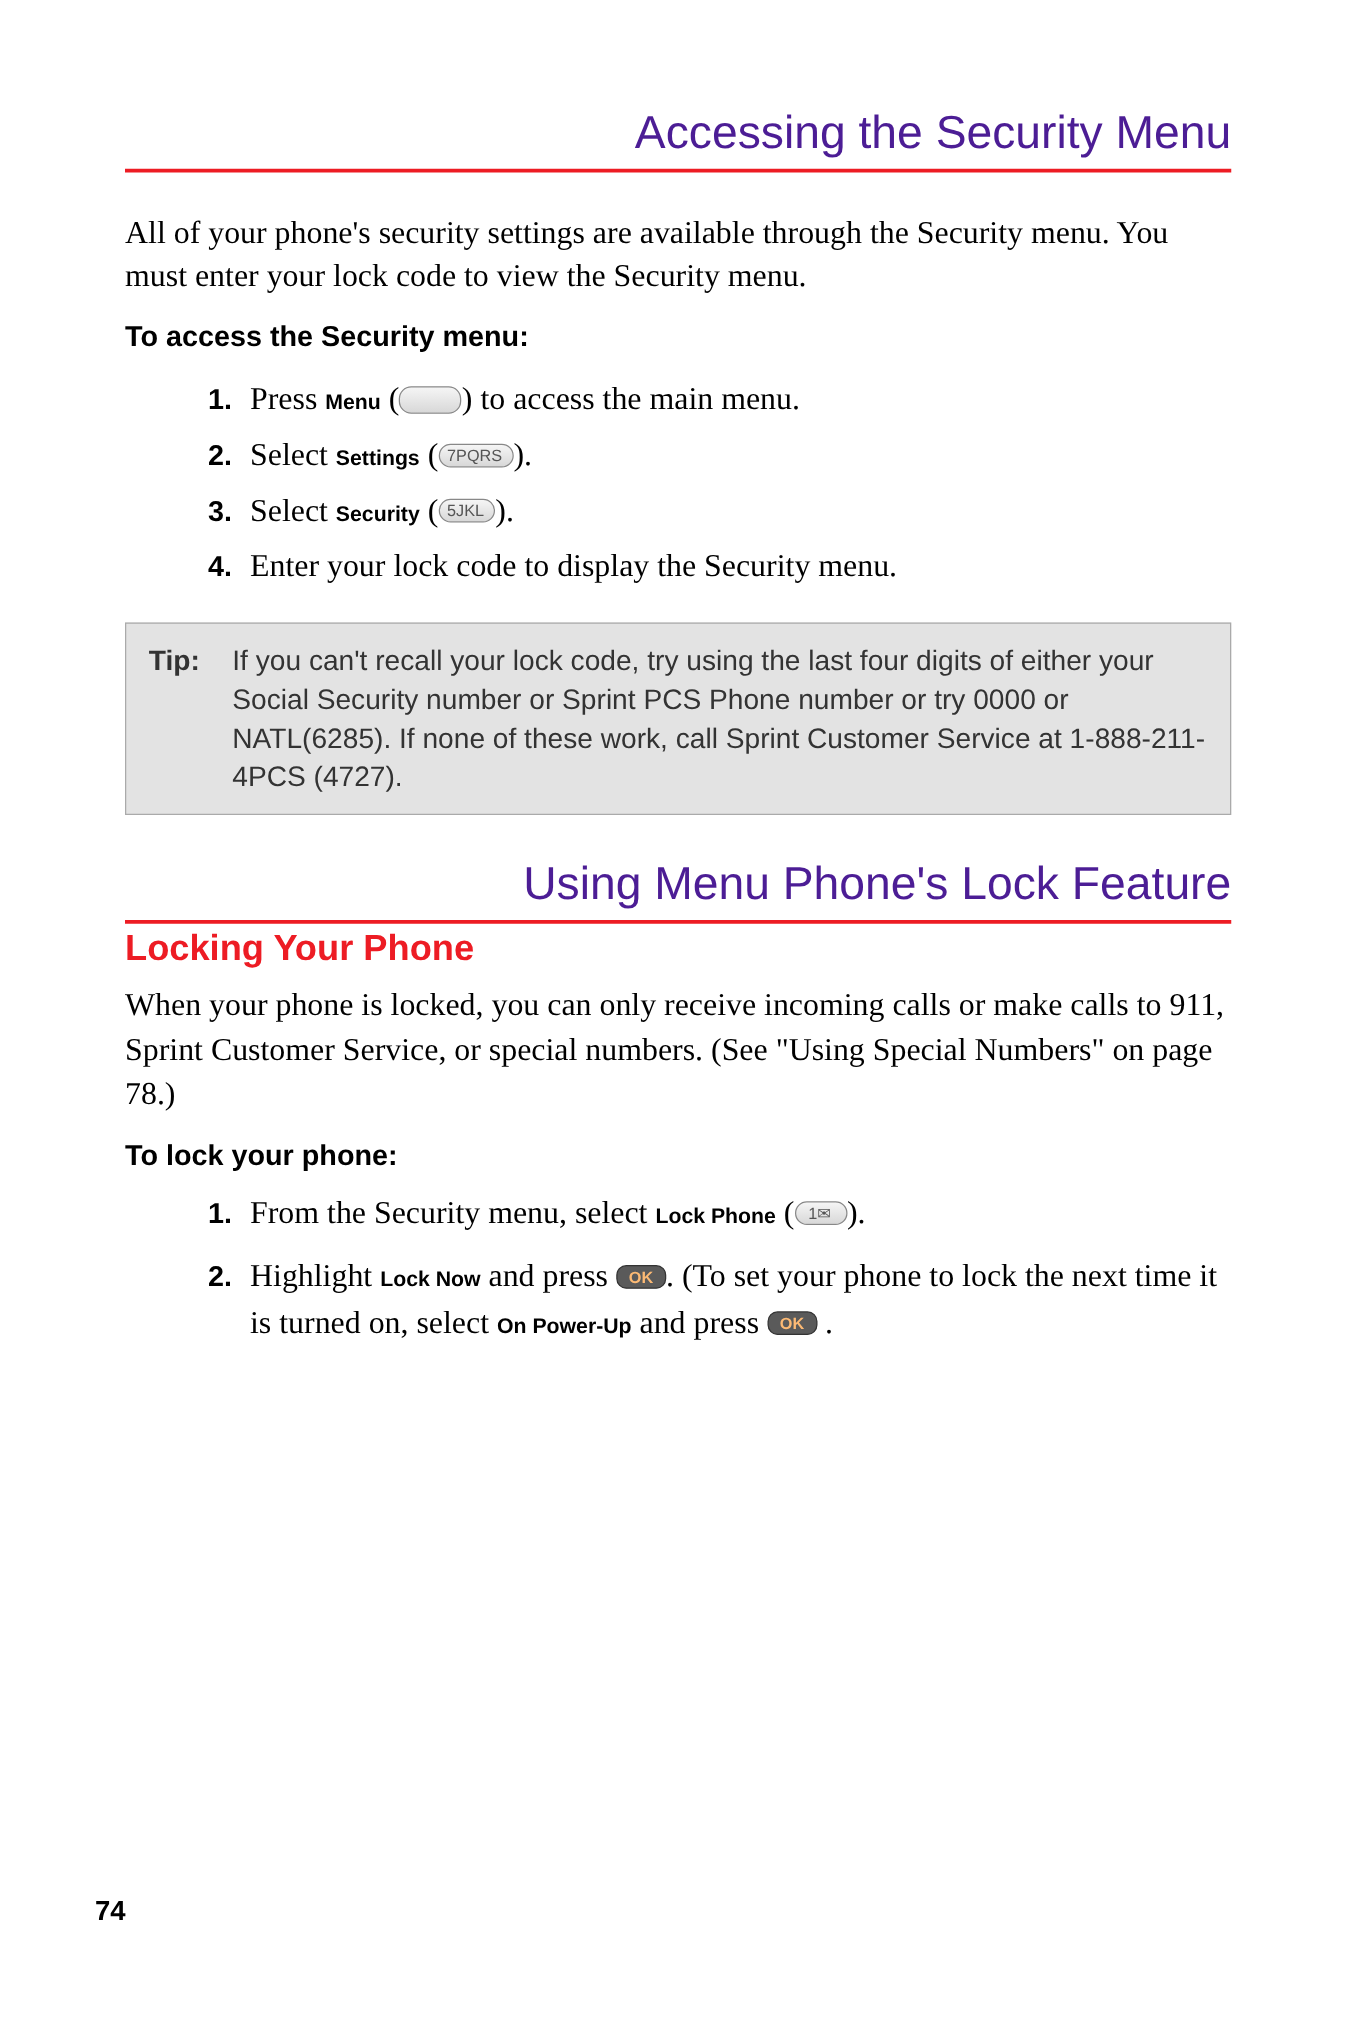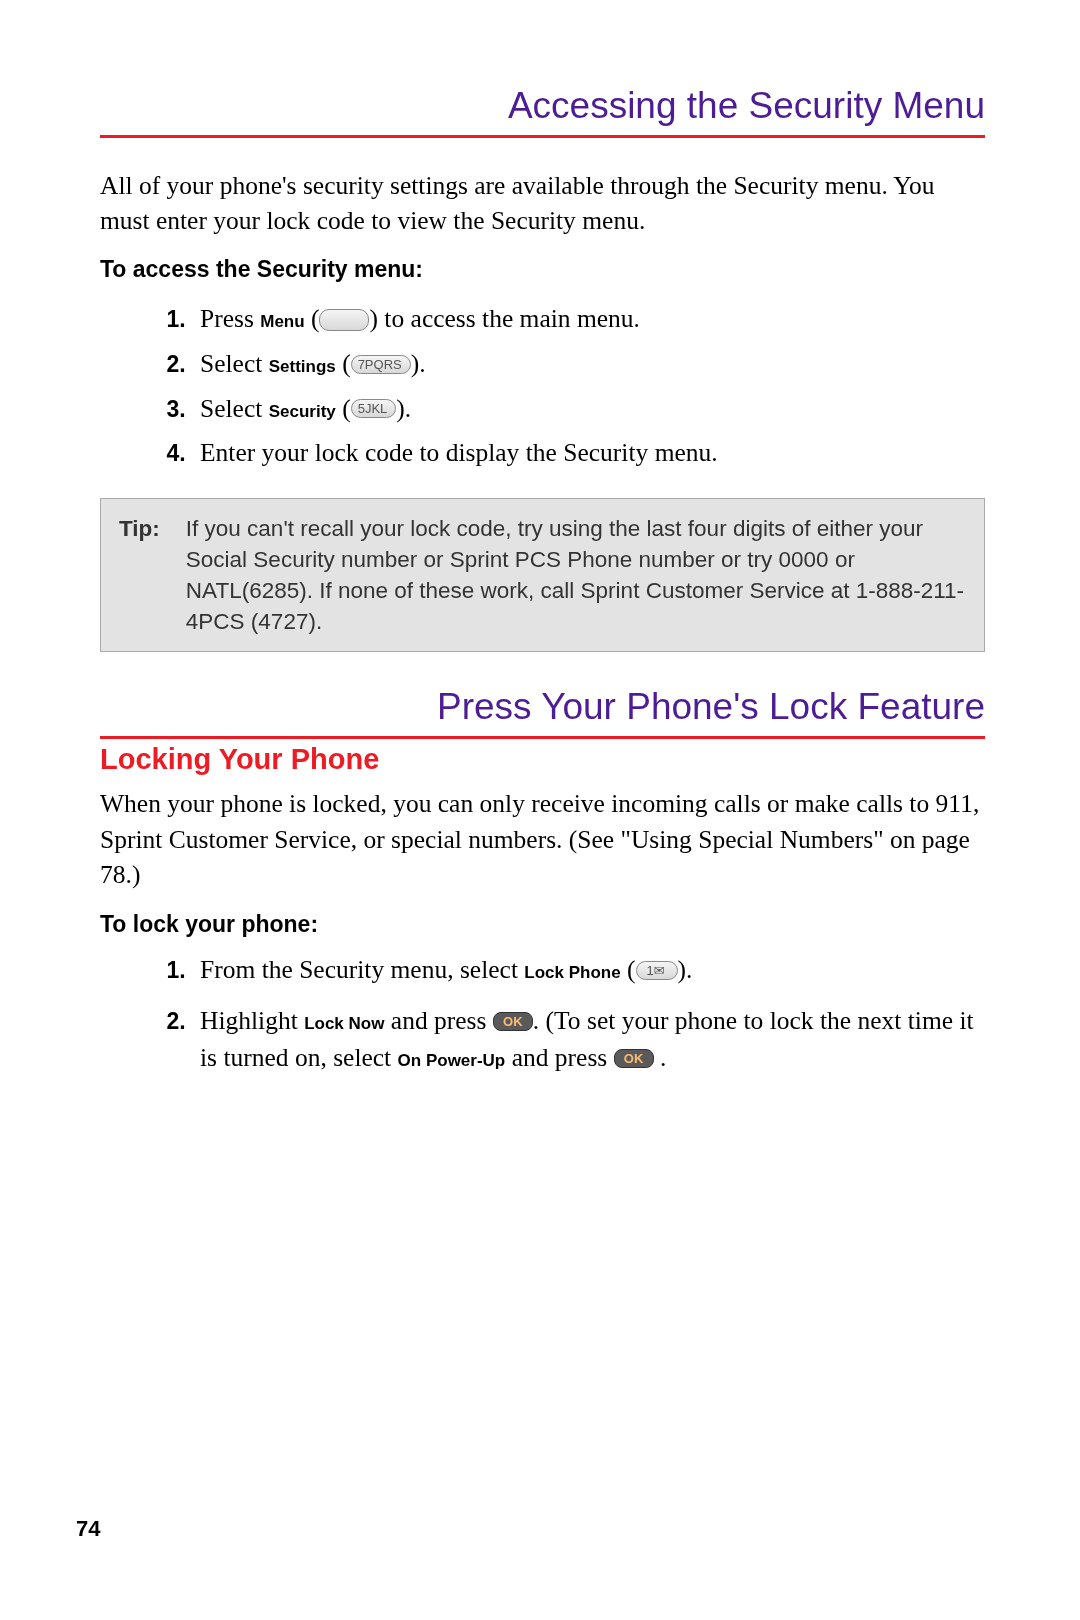--- a/index.html
+++ b/index.html
@@ -154,21 +154,21 @@
       <span>Select </span><span class="b">Security</span><span> (</span><span class="key">5JKL</span><span>).</span>
     </li>
     <li>Enter your lock code to display the Security menu.</li>
   </ol>
 
   <div class="tipbox">
     <div class="label">Tip:</div>
     <div>If you can't recall your lock code, try using the last four digits of either your Social Security number or Sprint PCS Phone number or try 0000 or NATL(6285). If none of these work, call Sprint Customer Service at 1-888-211-4PCS (4727).</div>
   </div>
 
-  <h1 class="h1-second">Press Your Phone's Lock Feature</h1>
+  <h1 class="h1-second">Using Menu Phone's Lock Feature</h1>
 
   <h2>Locking Your Phone</h2>
 
   <p class="body-p">When your phone is locked, you can only receive incoming calls or make calls to 911, Sprint Customer Service, or special numbers. (See "Using Special Numbers" on page 78.)</p>
 
   <p class="subhead">To lock your phone:</p>
 
   <ol class="ol2">
     <li>
       <span>From the Security menu, select </span><span class="b">Lock Phone</span><span> (</span><span class="key">1✉</span><span>).</span>

